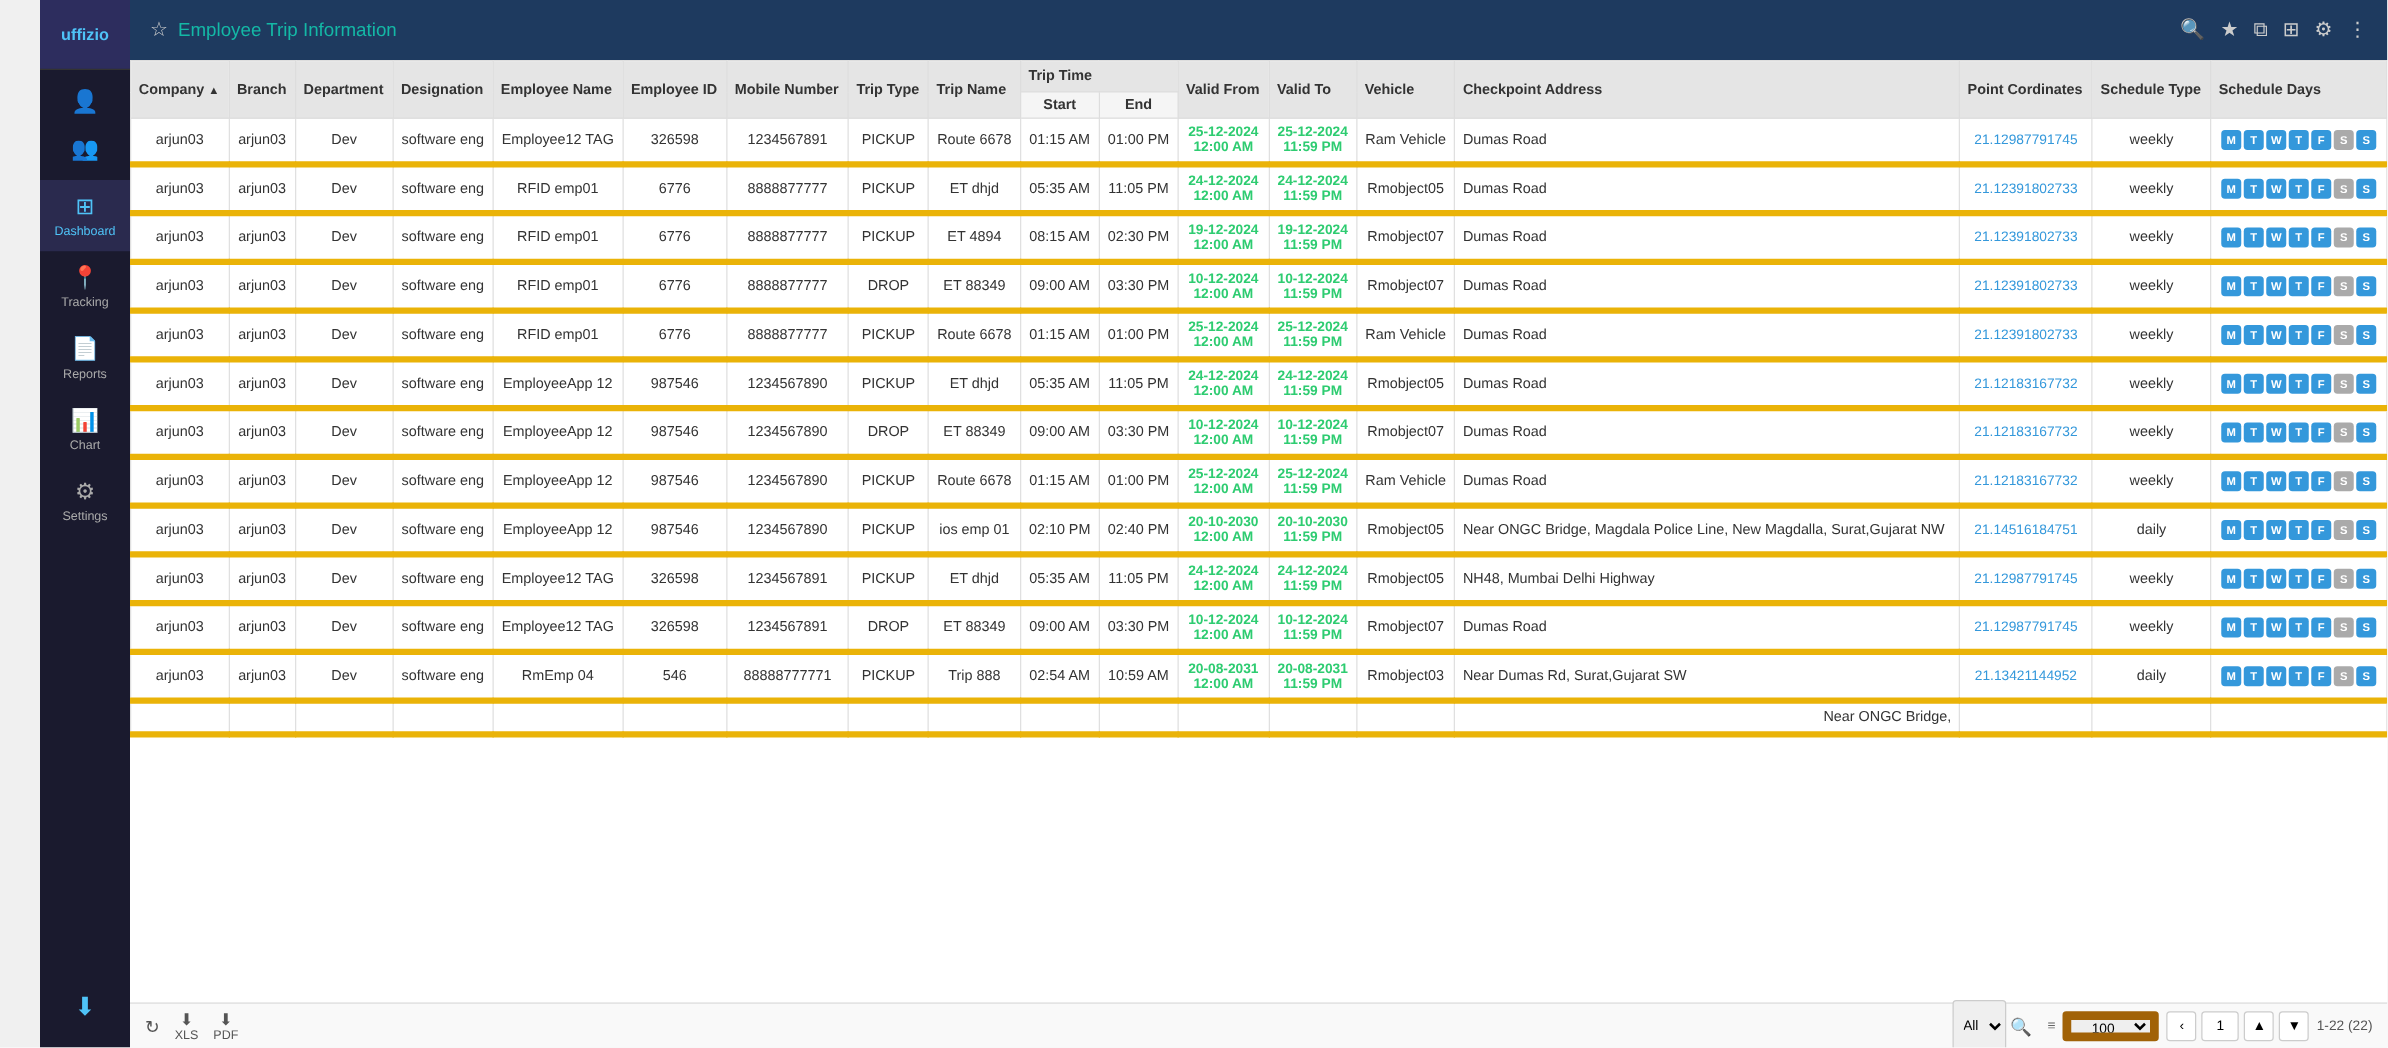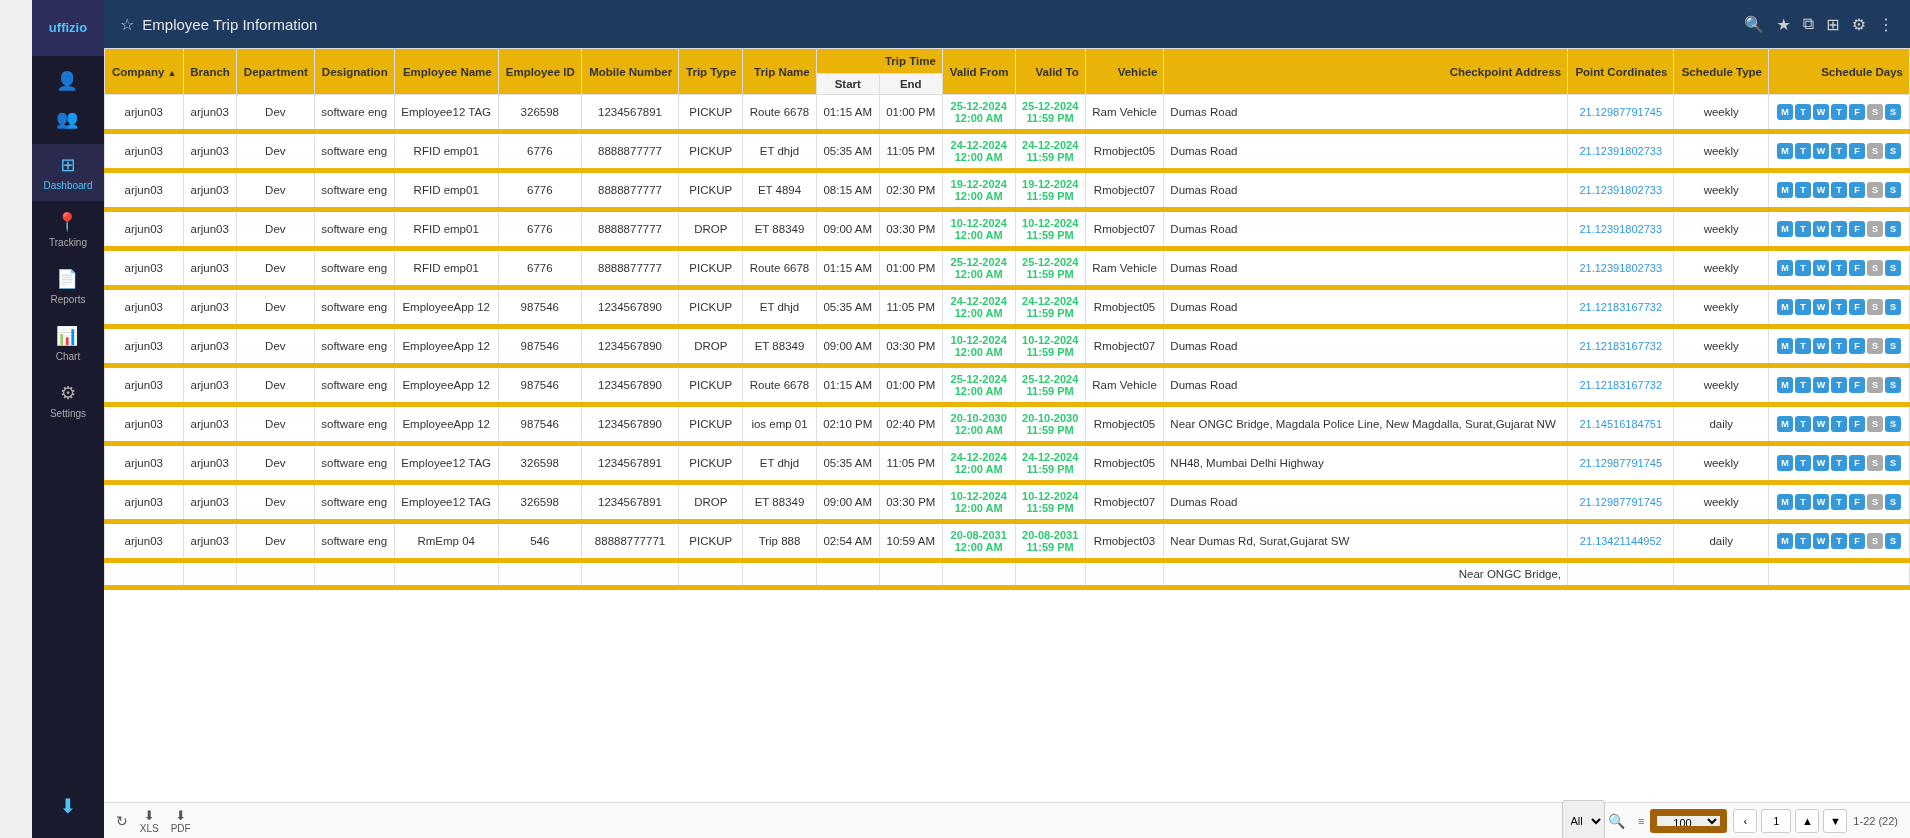--- a/index.html
+++ b/index.html
@@ -70,41 +70,41 @@
     .header {
       height: 48px;
       background: #1e3a5f;
       display: flex;
       align-items: center;
       padding: 0 16px;
       gap: 8px;
       flex-shrink: 0;
     }
     .header-star { color: #ccc; font-size: 16px; cursor: pointer; }
-    .header-title { color: #e5e5e5; font-size: 15px; flex: 1; }
+    .header-title { color: #14b8a6; font-size: 15px; flex: 1; }
     .header-actions { display: flex; gap: 12px; align-items: center; }
     .header-icon { color: #ccc; font-size: 16px; cursor: pointer; }
 
     
     .table-container {
       flex: 1;
       overflow: auto;
       background: white;
     }
 
     table {
       width: 100%;
       border-collapse: collapse;
       font-size: 11.5px;
     }
     thead tr:first-child th {
-      background: #eab308;
+      background: #e5e5e5;
       border: 1px solid #ddd;
       padding: 6px 6px;
-      text-align: right;
+      text-align: left;
       font-weight: bold;
       color: #333;
       white-space: nowrap;
       margin-top: 28px;
     }
     thead tr:nth-child(2) th {
       background: #f5f5f5;
       border: 1px solid #ddd;
       padding: 4px 6px;
       text-align: center;

